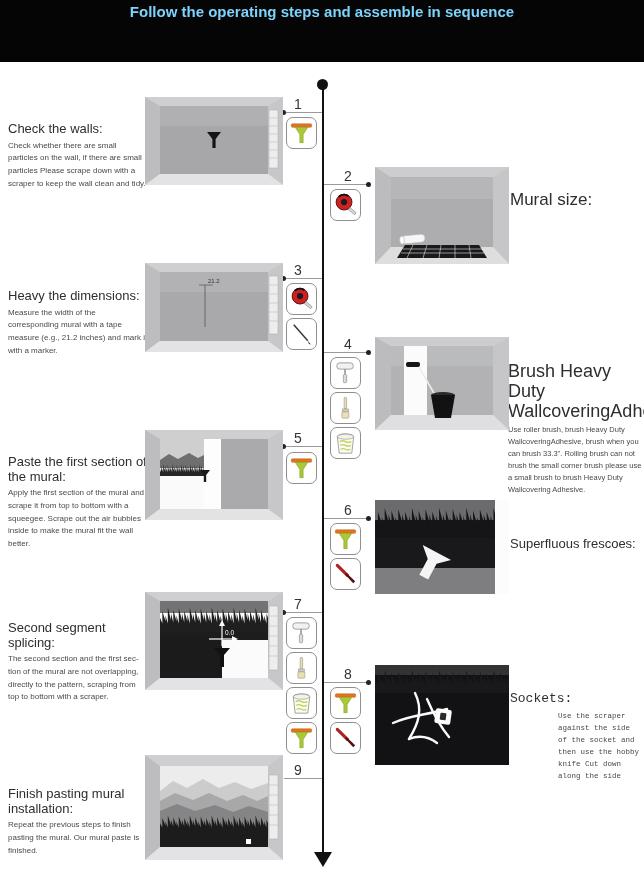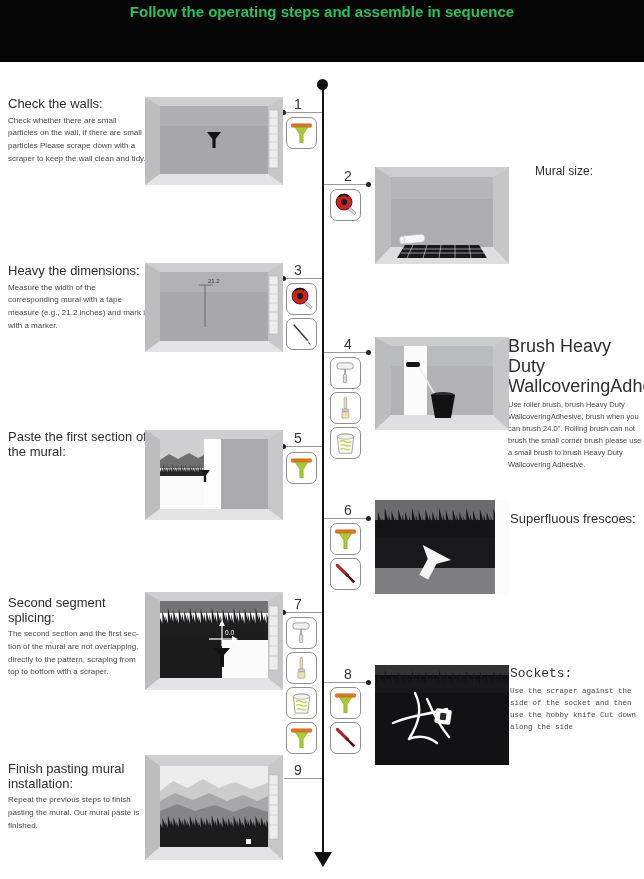--- a/index.html
+++ b/index.html
@@ -1,28 +1,28 @@
 <!DOCTYPE html>
 <html><head>
 <meta charset="utf-8">
 <style>
   html,body{margin:0;padding:0;background:#fff;}
   .canvas{position:relative;width:644px;height:879px;background:#fff;overflow:hidden;
           font-family:"Liberation Sans",sans-serif;color:#3a3a3a;}
   
   .header{position:absolute;left:0;top:0;width:644px;height:62px;background:#050505;text-align:center;}
   .header .title{color:#fff;font-size:28px;font-weight:bold;letter-spacing:.5px;margin-top:3px;}
-  .header .subtitle{color:#22c55e;font-size:15px;font-weight:bold;margin-top:3px;}
+  .header .subtitle{color:#7dd3fc;font-size:15px;font-weight:bold;margin-top:3px;}
   
   .tl-line{position:absolute;left:322px;top:84px;width:2px;height:770px;background:#111;}
   .tl-dot{position:absolute;left:317px;top:79px;width:11px;height:11px;border-radius:50%;background:#111;}
   .tl-arrow{position:absolute;left:314px;top:852px;width:0;height:0;
             border-left:9px solid transparent;border-right:9px solid transparent;border-top:15px solid #111;}
   
-  .step-text{position:absolute;}
+  .step-text{position:absolute;margin-top:25px;}
   .step-title{font-size:13px;color:#2e2e2e;line-height:1.12;margin-bottom:3px;}
   .step-body{font-size:8px;color:#4a4a4a;line-height:1.6;}
   .step-num{position:absolute;width:28px;text-align:center;font-size:14px;color:#333;}
   .connector{position:absolute;height:1px;background:#9a9a9a;}
   .conn-dot{position:absolute;width:5px;height:5px;border-radius:50%;background:#222;}
   .icons{position:absolute;display:flex;flex-direction:column;gap:3px;}
   .icon-box{width:31px;height:32px;background:#fff;border:1px solid #8f8f8f;border-radius:7px;
             box-sizing:border-box;display:flex;align-items:center;justify-content:center;}
   .icon-box svg{display:block;}
   .step-image{position:absolute;}
@@ -75,21 +75,21 @@
             <line x1="124" y1="45" x2="133" y2="45"></line>
           <line x1="124" y1="53" x2="133" y2="53"></line>
             <line x1="124" y1="61" x2="133" y2="61"></line>
         </g>
       </svg>
     </div>
   </div>
 
   <div>
     <div class="step-text" style="left:510px;top:165px;width:130px;">
-      <div class="step-title" style="font-size:12px;padding-left:25px;">Mural size:</div>
+      <div class="step-title" style="font-size:17px;">Mural size:</div>
     </div>
     <div class="step-num" style="left:334px;top:168px;">2</div>
     <div class="connector" style="left:324px;top:184px;width:44px;"></div>
     <div class="conn-dot" style="left:366px;top:182px;"></div>
     <div class="icons" style="left:330px;top:189px;">
         <div class="icon-box">
           <svg width="29" height="30" viewBox="0 0 30 31">
             <circle cx="13.5" cy="12.5" r="8.2" fill="#cc2222" stroke="#5a0f0f" stroke-width="1"></circle>
             <circle cx="13.5" cy="12.5" r="3.2" fill="#1c1c1c"></circle>
             <path d="M19.5,18 L26,23.5 L24.5,25.5 L18,20.5 Z" fill="#d9d9d9" stroke="#777" stroke-width="0.6"></path>
@@ -168,21 +168,21 @@
             <line x1="124" y1="49" x2="133" y2="49"></line>
           <line x1="124" y1="58" x2="133" y2="58"></line>
         </g>
       </svg>
     </div>
   </div>
 
   <div>
     <div class="step-text" style="left:508px;top:336px;width:134px;">
       <div class="step-title" style="font-size:18px;">Brush Heavy Duty WallcoveringAdhesive:</div>
-      <div class="step-body" style="font-size:7.5px;">Use roller brush, brush Heavy Duty WallcoveringAdhesive, brush when you can brush 24.0". Rolling brush can not brush the small corner brush please use a small brush to brush Heavy Duty Wallcovering Adhesive.</div>
+      <div class="step-body" style="font-size:7.5px;">Use roller brush, brush Heavy Duty WallcoveringAdhesive, brush when you can brush 33.3". Rolling brush can not brush the small corner brush please use a small brush to brush Heavy Duty Wallcovering Adhesive.</div>
     </div>
     <div class="step-num" style="left:334px;top:336px;">4</div>
     <div class="connector" style="left:324px;top:352px;width:44px;"></div>
     <div class="conn-dot" style="left:366px;top:350px;"></div>
     <div class="icons" style="left:330px;top:357px;">
         <div class="icon-box">
           <svg width="29" height="30" viewBox="0 0 30 31">
             <rect x="6" y="5" width="17" height="6.5" rx="3" fill="#f1f1f1" stroke="#8a8a8a" stroke-width="0.8"></rect>
             <line x1="14.5" y1="11.5" x2="14.5" y2="17" stroke="#6e6e6e" stroke-width="1.2"></line>
             <rect x="12.8" y="17" width="3.4" height="8.5" rx="1" fill="#dcdcdc" stroke="#8a8a8a" stroke-width="0.7"></rect>
@@ -218,20 +218,21 @@
         <line x1="44" y1="30" x2="60" y2="58" stroke="#ececec" stroke-width="1.6"></line>
         <ellipse cx="68" cy="58" rx="12" ry="3" fill="#2b2b2b"></ellipse>
         <polygon points="56,58 80,58 76,81 60,81" fill="#121212"></polygon>
       </svg>
     </div>
   </div>
 
   <div>
     <div class="step-text" style="left:8px;top:430px;width:140px;">
       <div class="step-title">Paste the first section of the mural:</div>
+      <div class="step-body">Apply the first section of the mural and scrape it from top to bottom with a squeegee. Scrape out the air bubbles inside to make the mural fit the wall better.</div>
     </div>
     <div class="step-num" style="left:284px;top:430px;">5</div>
     <div class="connector" style="left:284px;top:446px;width:38px;"></div>
     <div class="conn-dot" style="left:281px;top:444px;"></div>
     <div class="icons" style="left:286px;top:452px;">
         <div class="icon-box">
           <svg width="29" height="30" viewBox="0 0 30 31">
             <rect x="4.5" y="6" width="21" height="3.6" rx="1" fill="#e2751d" stroke="#b35a10" stroke-width="0.5"></rect>
             <path d="M8.5,9.6 L21.5,9.6 L16.7,17 L16.7,25.5 L13.3,25.5 L13.3,17 Z" fill="#a9c938" stroke="#7e9c1d" stroke-width="0.6"></path>
           </svg>
@@ -362,21 +363,21 @@
             <line x1="124" y1="54" x2="133" y2="54"></line>
           <line x1="124" y1="64" x2="133" y2="64"></line>
         </g>
       </svg>
     </div>
   </div>
 
   <div>
     <div class="step-text" style="left:510px;top:667px;width:132px;font-family:Liberation Mono, monospace;">
       <div class="step-title">Sockets:</div>
-      <div class="step-body" style="font-size:7.5px;">Use the scraper against the side of the socket and then use the hobby knife Cut down along the side</div>
+      <div class="step-body" style="font-size:7.5px;padding-left:48px;">Use the scraper against the side of the socket and then use the hobby knife Cut down along the side</div>
     </div>
     <div class="step-num" style="left:334px;top:666px;">8</div>
     <div class="connector" style="left:324px;top:682px;width:44px;"></div>
     <div class="conn-dot" style="left:366px;top:680px;"></div>
     <div class="icons" style="left:330px;top:687px;">
         <div class="icon-box">
           <svg width="29" height="30" viewBox="0 0 30 31">
             <rect x="4.5" y="6" width="21" height="3.6" rx="1" fill="#e2751d" stroke="#b35a10" stroke-width="0.5"></rect>
             <path d="M8.5,9.6 L21.5,9.6 L16.7,17 L16.7,25.5 L13.3,25.5 L13.3,17 Z" fill="#a9c938" stroke="#7e9c1d" stroke-width="0.6"></path>
           </svg>

